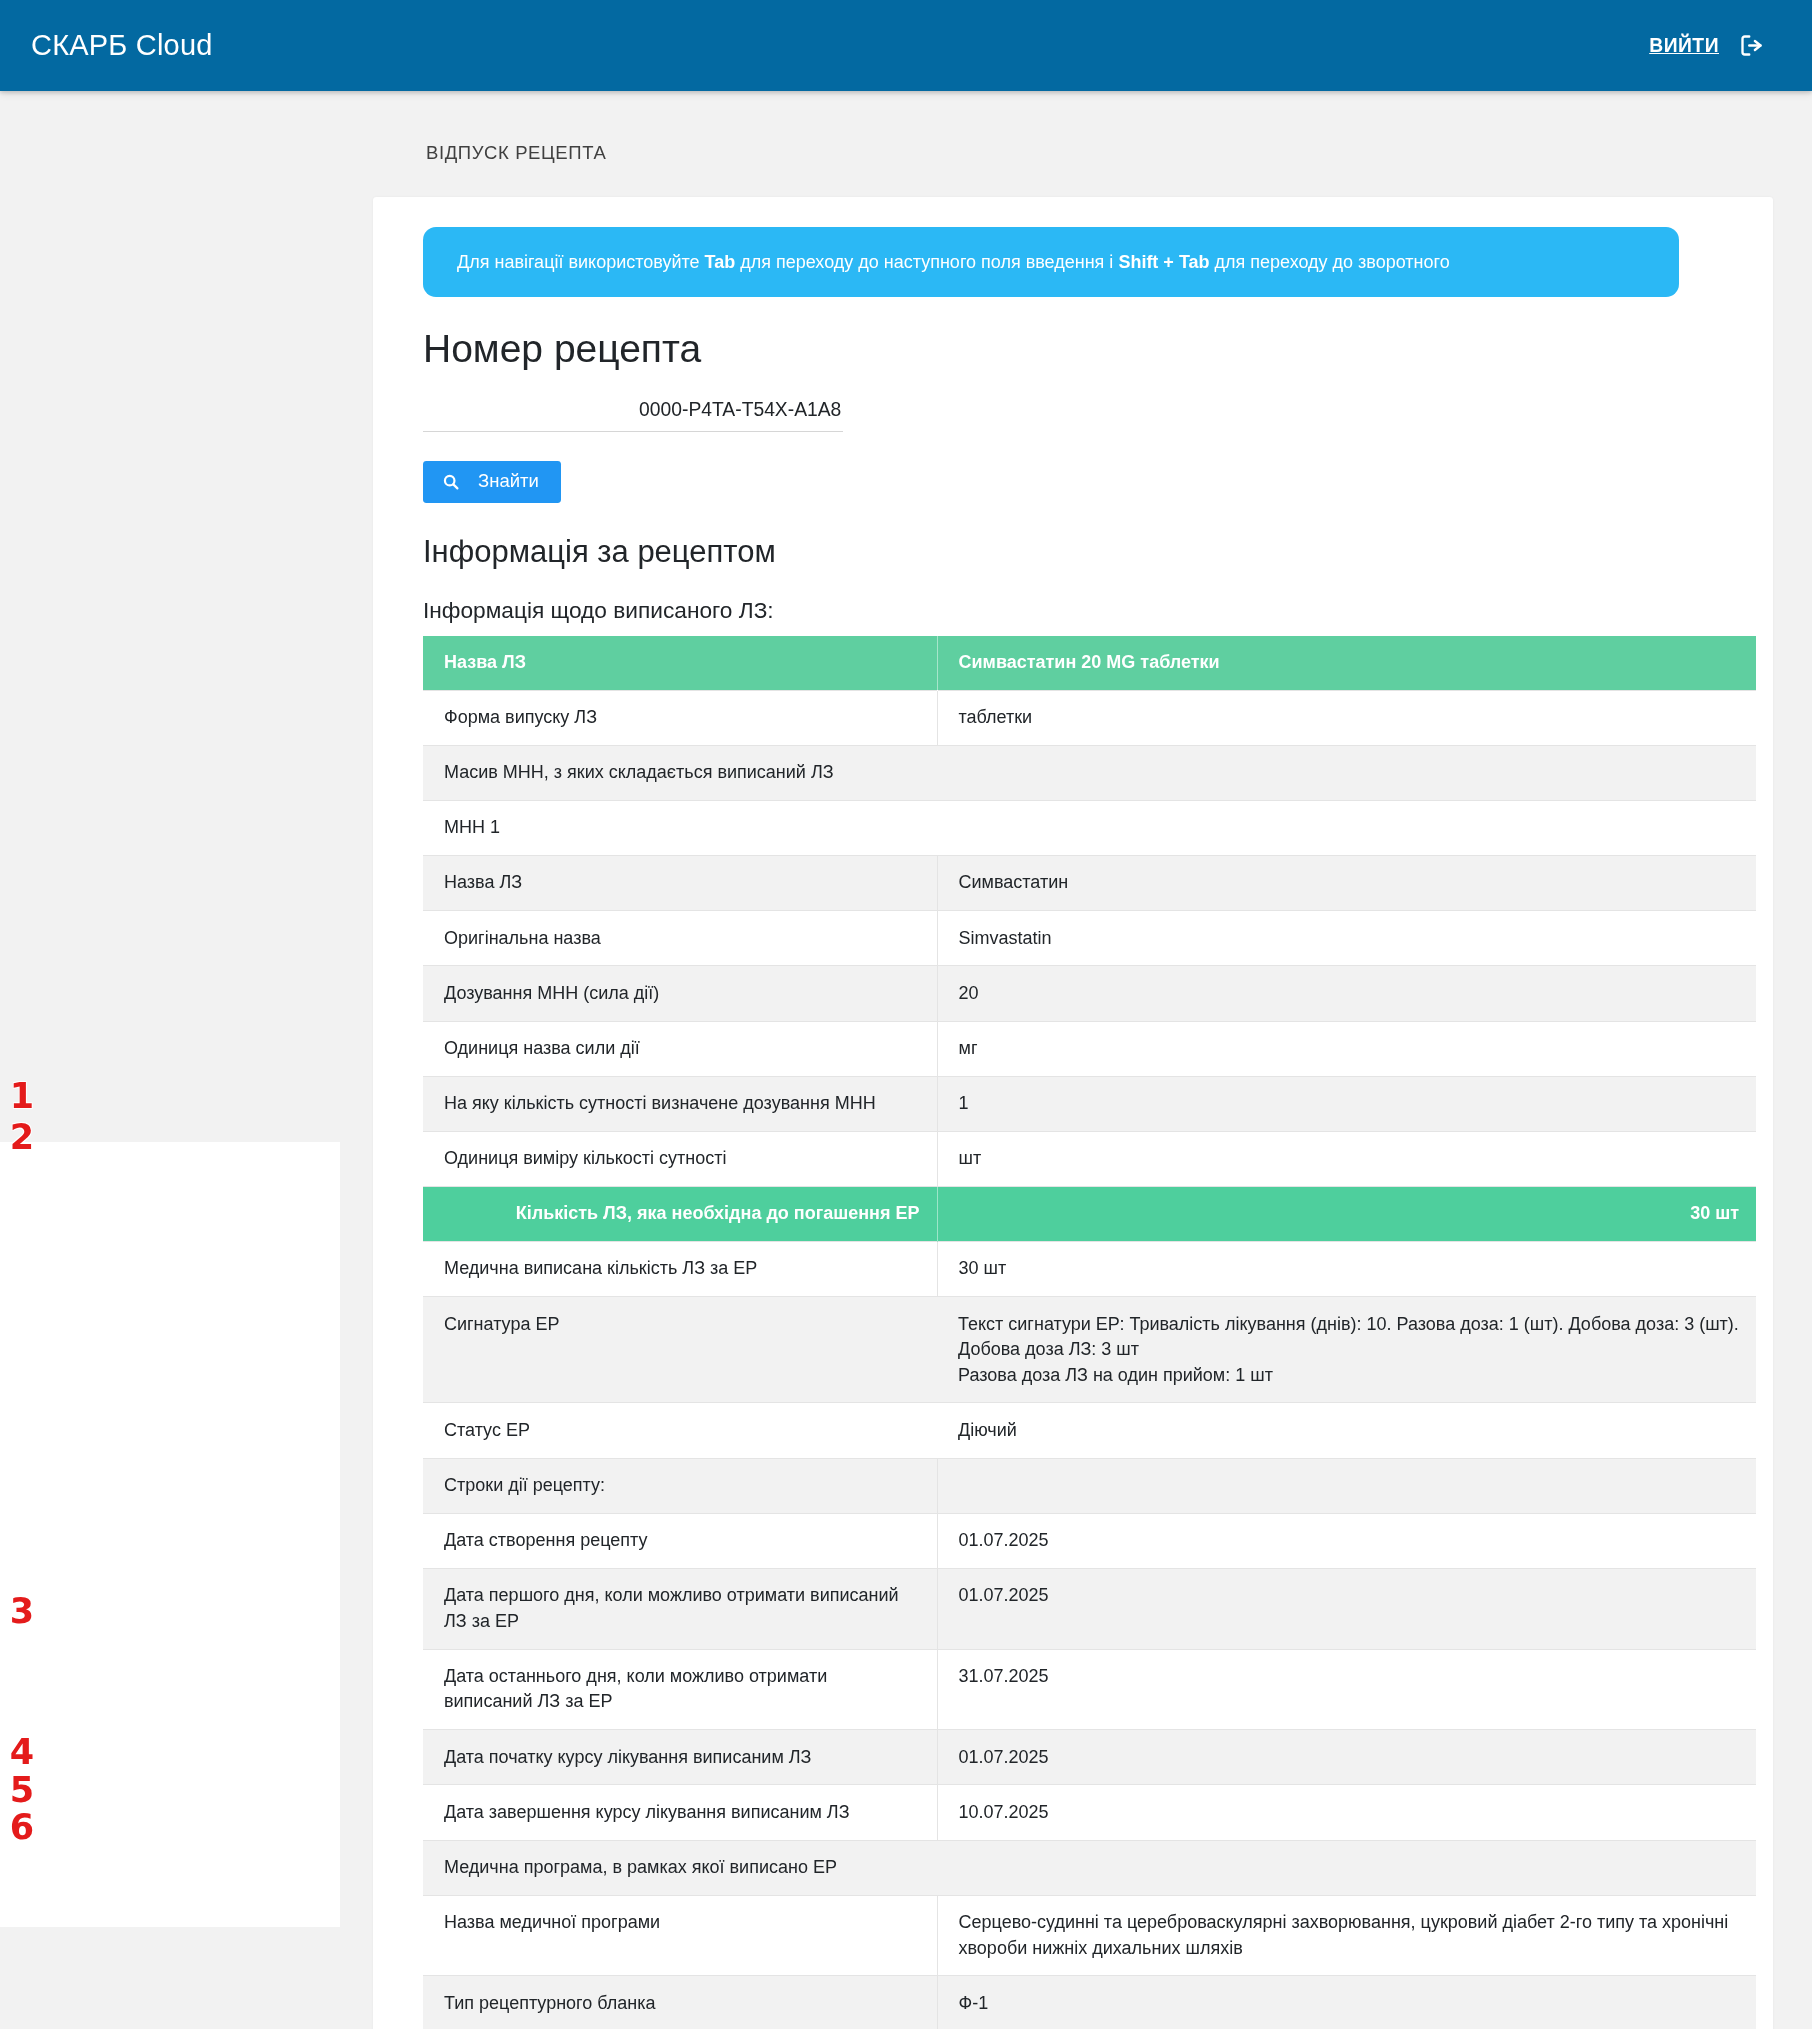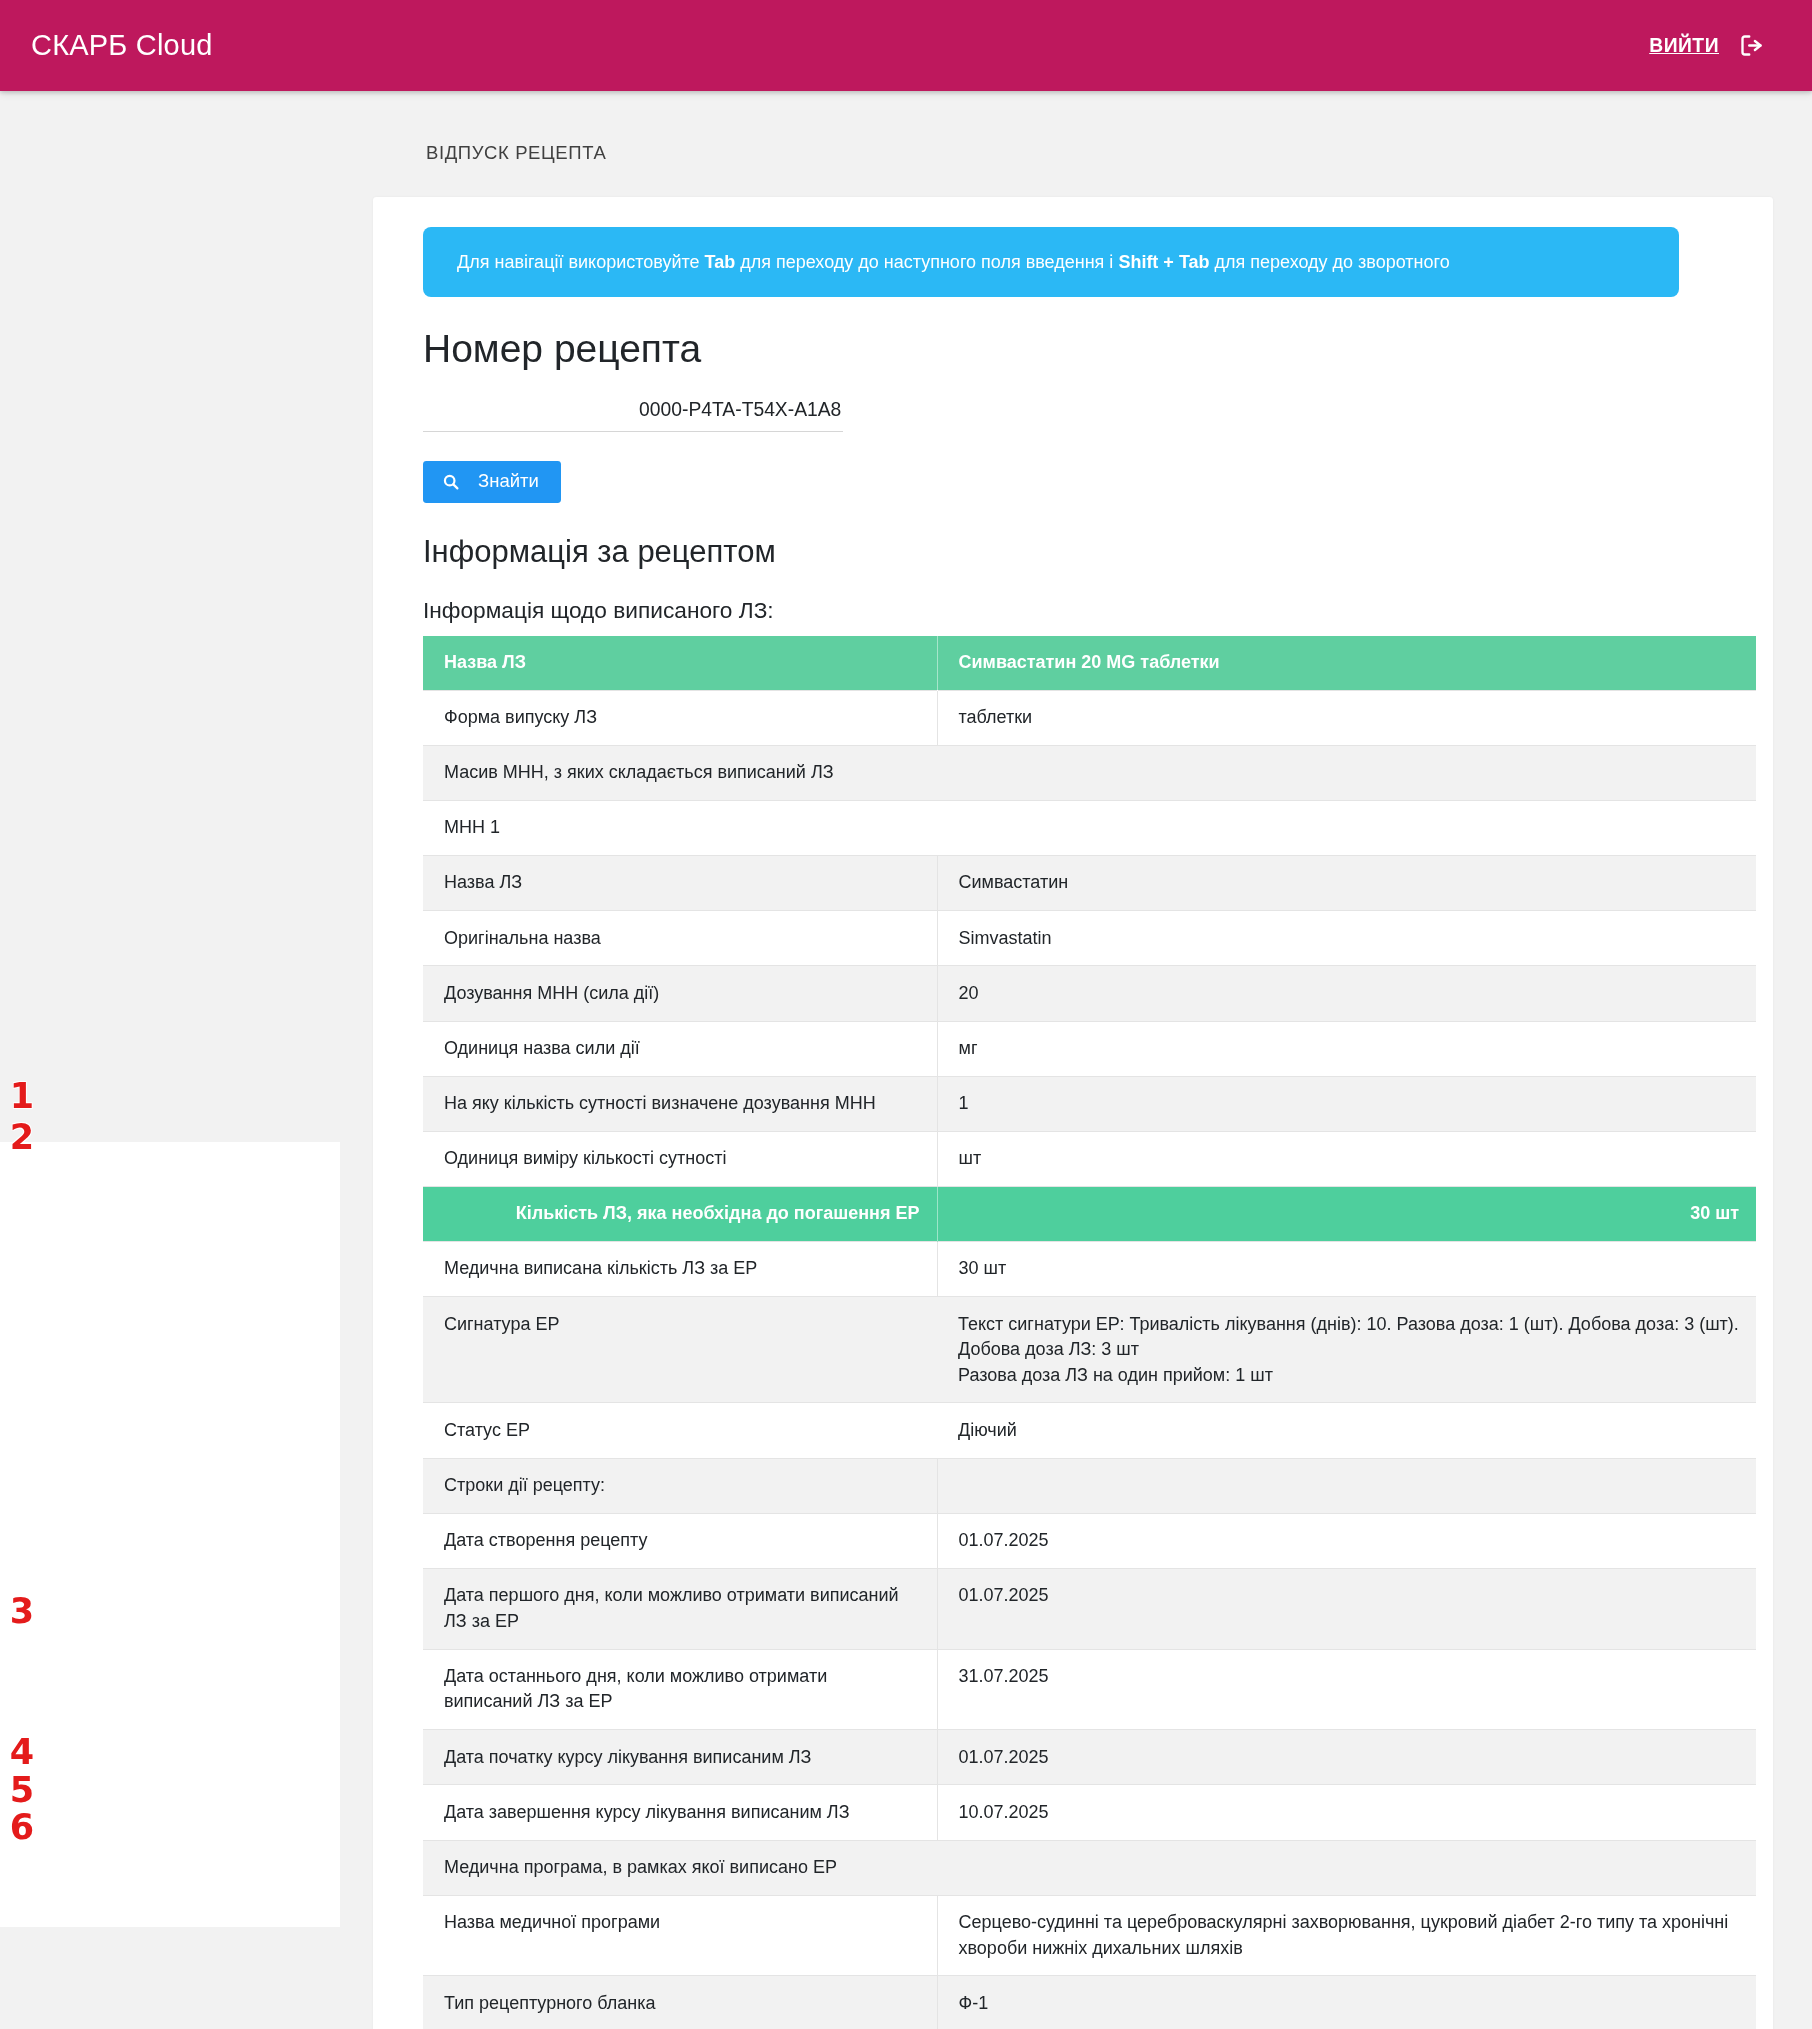--- a/index.html
+++ b/index.html
@@ -11,21 +11,21 @@
     background: #f2f2f2;
     font-family: "Liberation Sans", "DejaVu Sans", sans-serif;
     color: #212529;
     position: relative;
     overflow-x: hidden;
   }
 
   
   .navbar {
     height: 91px;
-    background: #be185d;
+    background: #0369a1;
     display: flex;
     align-items: center;
     justify-content: space-between;
     padding: 0 31px 0 31px;
     box-shadow: 0 1.7px 4.2px rgba(0,0,0,0.16), 0 1.7px 8.4px rgba(0,0,0,0.12);
     position: relative;
     z-index: 5;
     gap: 12px;
   }
   .brand {
@@ -77,21 +77,21 @@
     background: #ffffff;
     border-radius: 3.4px;
     box-shadow: 0 0.8px 2.5px rgba(0,0,0,0.05);
     padding: 30px 50px 50px 50px;
     min-height: 1821px;
   }
 
   .alert-info {
     background: #2bb8f5;
     color: #ffffff;
-    border-radius: 8px;
+    border-radius: 13px;
     padding: 22px 34px;
     font-size: 18px;
     line-height: 1.45;
     margin: 0 0 28.5px 0;
     width: 1256px;
   }
   .alert-info b { font-weight: bold; }
 
   h1.section-title {
     font-size: 39px;

